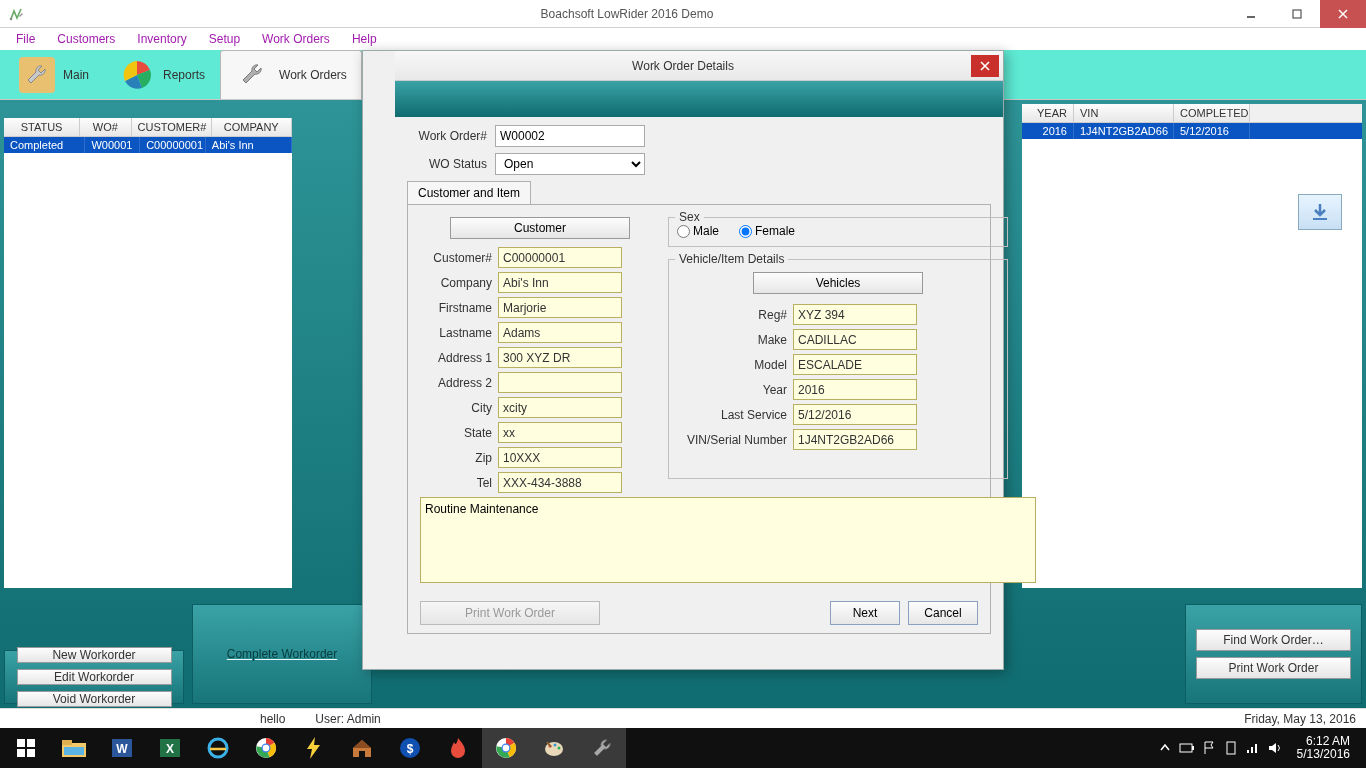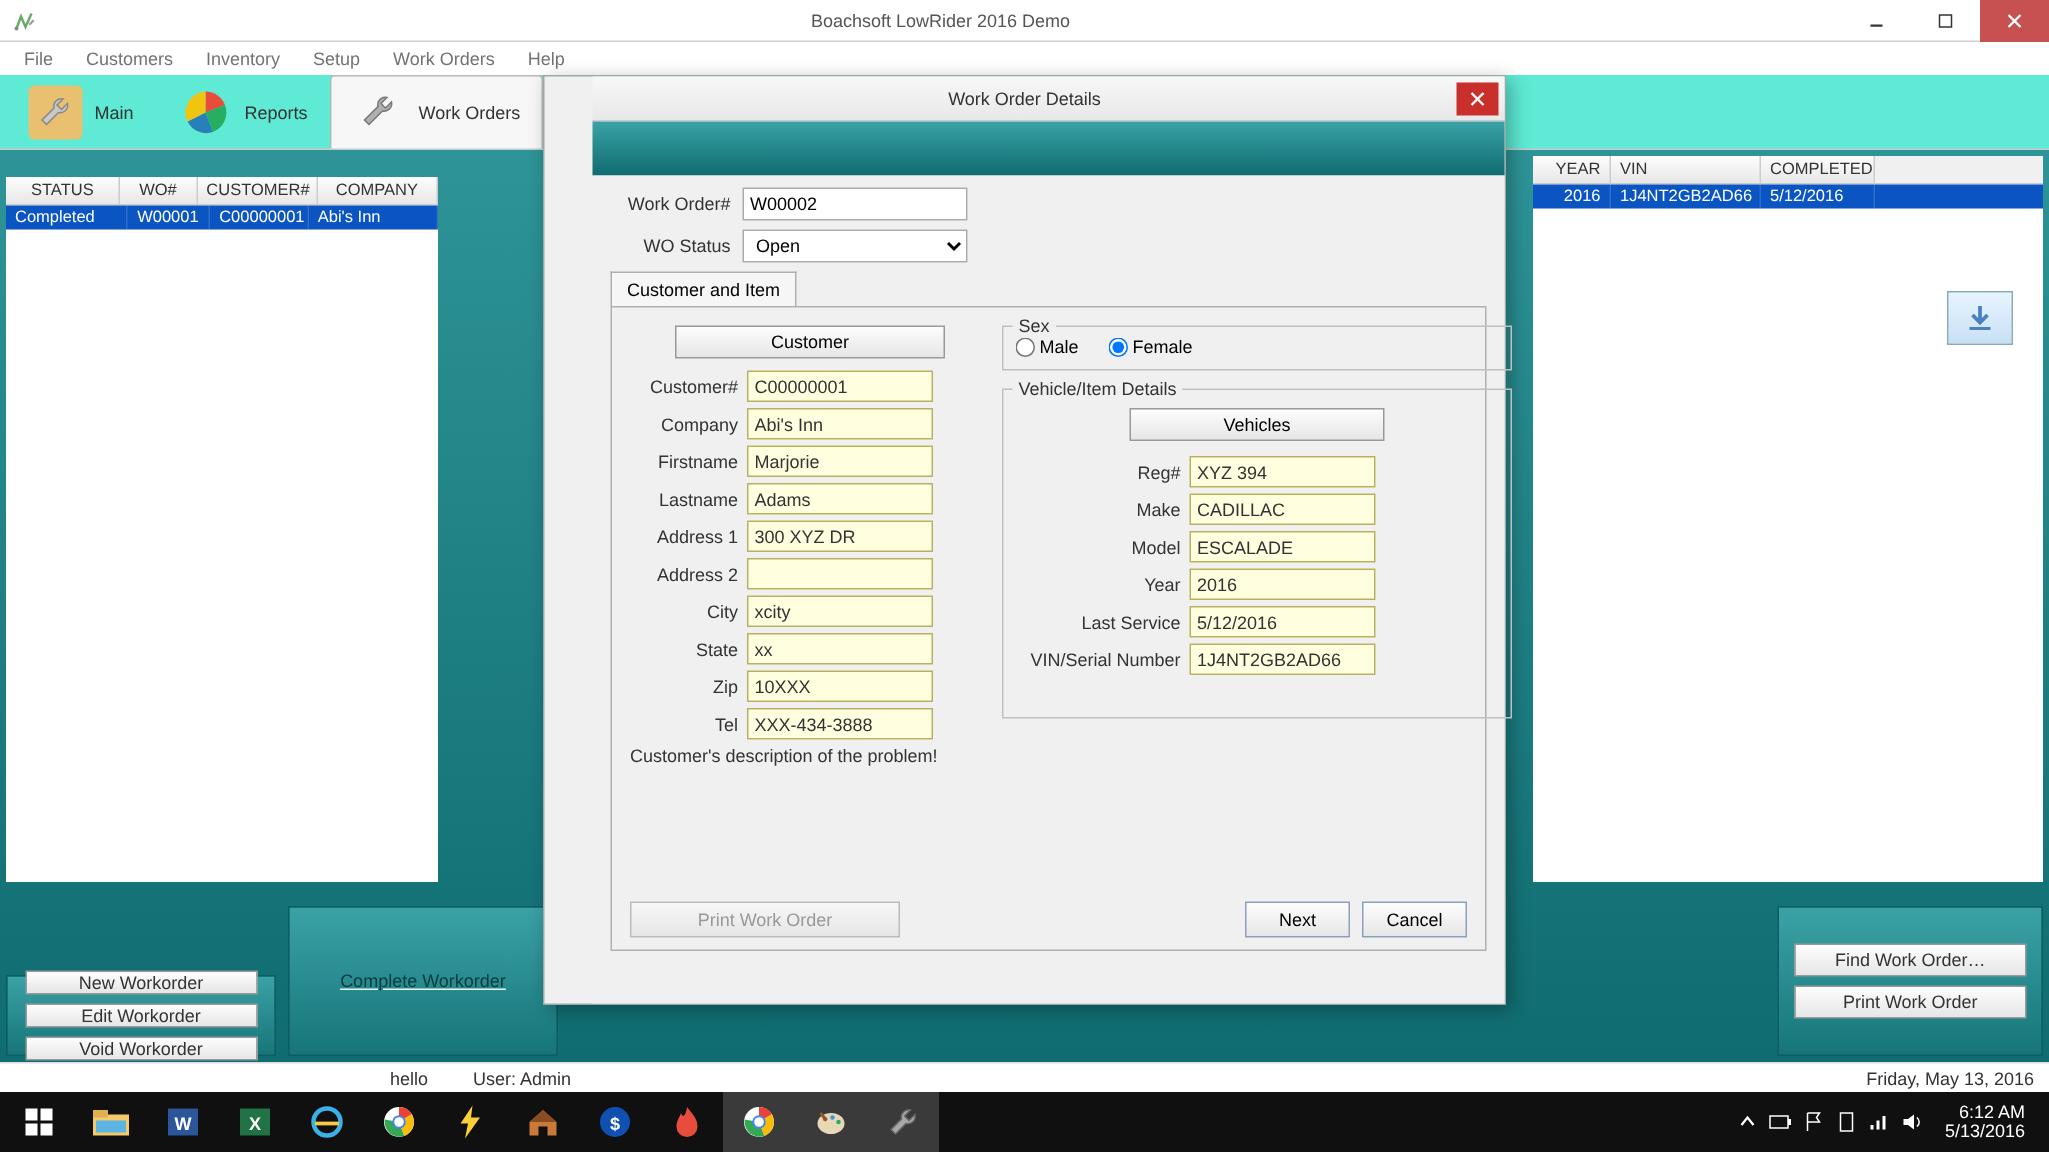--- a/index.html
+++ b/index.html
@@ -8,21 +8,21 @@
 
 .titlebar { height: 28px; background: #fff; display: flex; align-items: center; border-bottom: 1px solid #d0d0d0; }
 .titlebar .appicon { width: 20px; height: 20px; margin-left: 6px; display:flex;align-items:center;justify-content:center;}
 .titlebar .title { flex: 1; text-align: center; color: #555; }
 .titlebar .winbtns { display: flex; }
 .titlebar .winbtn { width: 46px; height: 28px; display: flex; align-items: center; justify-content: center; color: #333; }
 .titlebar .winbtn.close { background: #c75050; color: #fff; }
 
 
 .menubar { height: 22px; display: flex; align-items: center; padding: 0 6px; gap: 2px; background:#fff;}
-.menubar .menuitem { padding: 2px 10px; color: #737373; }
+.menubar .menuitem { padding: 2px 10px; color: #a21caf; }
 
 
 .toolbar { height: 50px; background: #5eead4; display: flex; align-items: stretch; padding-left: 4px; border-bottom:1px solid #c9c9c9;}
 .toolbar .ttab { display: flex; align-items: center; padding: 0 14px; gap: 8px; border: 1px solid transparent; border-bottom:none;}
 .toolbar .ttab.active { border-color: #b8b8b8; background: #f7f7f7; border-top-left-radius:3px; border-top-right-radius:3px;}
 .toolbar .ticon { width: 36px; height: 36px; display:flex; align-items:center; justify-content:center; border-radius:4px;}
 .toolbar .tlabel { color: #333; }
 
 
 .appbody { position:absolute; top:100px; left:0; right:0; bottom:60px; background: linear-gradient(#2e9497,#0f6c70); }
@@ -316,20 +316,21 @@
               <label style="width:110px">Last Service</label>
               <input class="yin" value="5/12/2016" style="">
             </div>
           <div class="frow">
               <label style="width:110px">VIN/Serial Number</label>
               <input class="yin" value="1J4NT2GB2AD66" style="">
             </div>
         </div>
       </div>
 
+      <textarea class="desc-box" style="">Routine Maintenance</textarea>
 
       <div class="dlg-buttons">
         <div class="print">Print Work Order</div>
         <div class="spacer"></div>
         <div class="dbtn">Next</div>
         <div class="dbtn">Cancel</div>
       </div>
 
     </div>
   </div>

